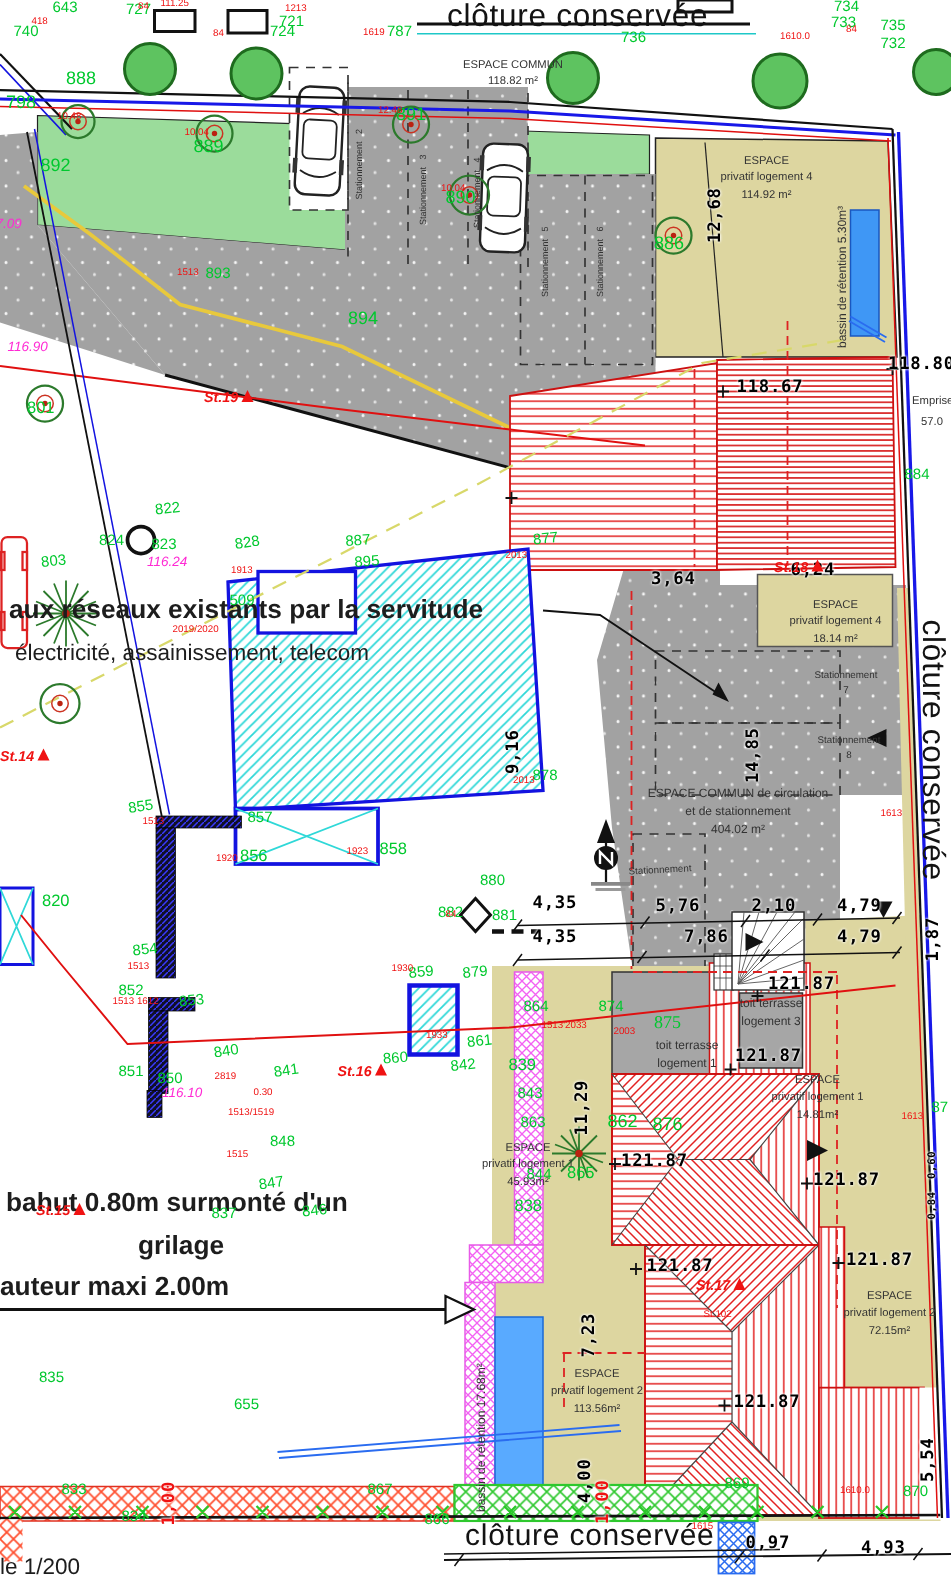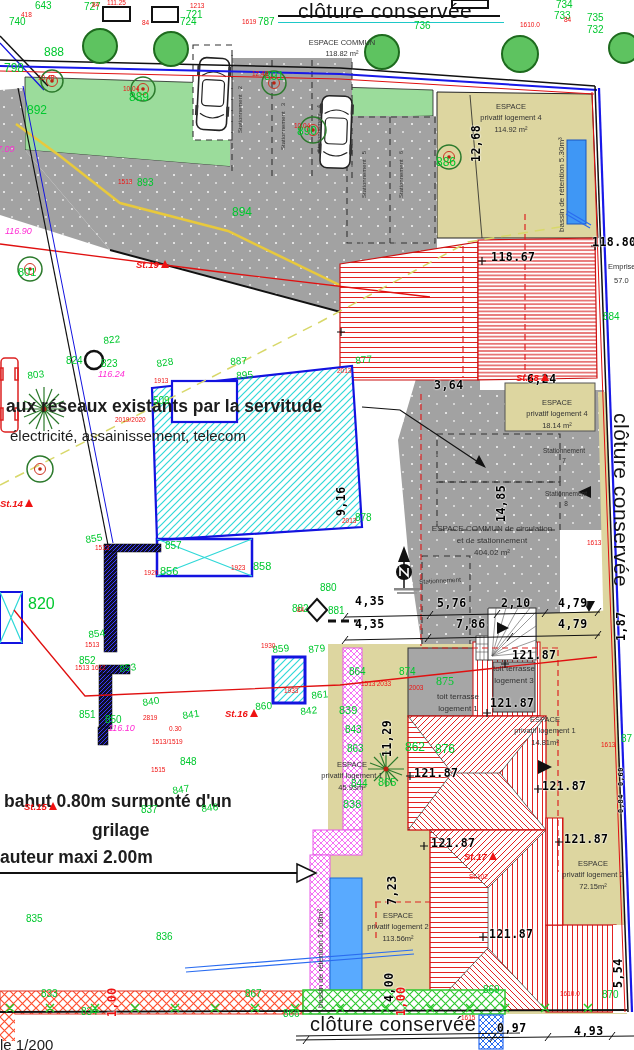--- a/index.html
+++ b/index.html
@@ -453,21 +453,21 @@
     <div class="lbl g-pt" style="left: 103px; top: 336px; transform: rotate(-6deg);">822</div>
     <div class="lbl g-pt" style="left: 66px; top: 356px;">824</div>
     <div class="lbl g-pt" style="left: 101px; top: 359px;">823</div>
     <div class="lbl g-pt" style="left: 27px; top: 371px; transform: rotate(-6deg);">803</div>
     <div class="lbl g-pt" style="left: 156px; top: 359px; transform: rotate(-8deg);">828</div>
     <div class="lbl g-pt" style="left: 230px; top: 357px; transform: rotate(-4deg);">887</div>
     <div class="lbl g-pt" style="left: 236px; top: 371px; transform: rotate(-4deg);">895</div>
     <div class="lbl g-pt" style="left: 153px; top: 396px;">509</div>
     <div class="lbl g-pt" style="left: 355px; top: 356px; transform: rotate(-6deg);">877</div>
     <div class="lbl g-pt" style="left: 355px; top: 513px;">878</div>
-    <div class="lbl g-pt" style="left: 28px; top: 596px; font-size: 16px; text-align: center;">820</div>
+    <div class="lbl g-pt" style="left: 28px; top: 596px; font-size: 11px; text-align: center;">820</div>
     <div class="lbl g-pt" style="left: 85px; top: 535px; transform: rotate(-8deg);">855</div>
     <div class="lbl g-pt" style="left: 165px; top: 541px;">857</div>
     <div class="lbl g-pt" style="left: 160px; top: 566px; font-size: 11px;">856</div>
     <div class="lbl g-pt" style="left: 253px; top: 561px; font-size: 11px;">858</div>
     <div class="lbl g-pt" style="left: 320px; top: 583px;">880</div>
     <div class="lbl g-pt" style="left: 292px; top: 604px;">882</div>
     <div class="lbl g-pt" style="left: 328px; top: 606px;">881</div>
     <div class="lbl g-pt" style="left: 88px; top: 630px; transform: rotate(-6deg);">854</div>
     <div class="lbl g-pt" style="left: 79px; top: 656px;">852</div>
     <div class="lbl g-pt" style="left: 119px; top: 664px; transform: rotate(-6deg);">853</div>
@@ -489,21 +489,21 @@
     <div class="lbl g-pt" style="left: 436px; top: 675px; font-size: 12px; font-family: Liberation Serif, serif;">875</div>
     <div class="lbl g-pt" style="left: 339px; top: 705px; font-size: 11px;">839</div>
     <div class="lbl g-pt" style="left: 345px; top: 725px;">843</div>
     <div class="lbl g-pt" style="left: 347px; top: 744px;">863</div>
     <div class="lbl g-pt" style="left: 405px; top: 741px; font-size: 12px;">862</div>
     <div class="lbl g-pt" style="left: 435px; top: 743px; font-size: 12px;">876</div>
     <div class="lbl g-pt" style="left: 351px; top: 779px;">844</div>
     <div class="lbl g-pt" style="left: 378px; top: 777px; font-size: 11px;">865</div>
     <div class="lbl g-pt" style="left: 343px; top: 799px; font-size: 11px;">838</div>
     <div class="lbl g-pt" style="left: 26px; top: 914px;">835</div>
-    <div class="lbl g-pt" style="left: 156px; top: 932px;">836</div>
+    <div class="lbl g-pt" style="left: 156px; top: 932px;">655</div>
     <div class="lbl g-pt" style="left: 41px; top: 989px;">833</div>
     <div class="lbl g-pt" style="left: 71px; top: 1007px; padding-left: 10px;">834</div>
     <div class="lbl g-pt" style="left: 245px; top: 989px;">867</div>
     <div class="lbl g-pt" style="left: 283px; top: 1009px;">866</div>
     <div class="lbl g-pt" style="left: 483px; top: 985px;">869</div>
     <div class="lbl g-pt" style="left: 602px; top: 990px;">870</div>
     <div class="lbl g-pt" style="left: 621px; top: 734px;">87</div>
     <div class="lbl r-pt" style="left: 190px; top: 3px;">1213</div>
     <div class="lbl r-pt" style="left: 21px; top: 12px;">418</div>
     <div class="lbl r-pt" style="left: 92px; top: 2px;">84</div>

